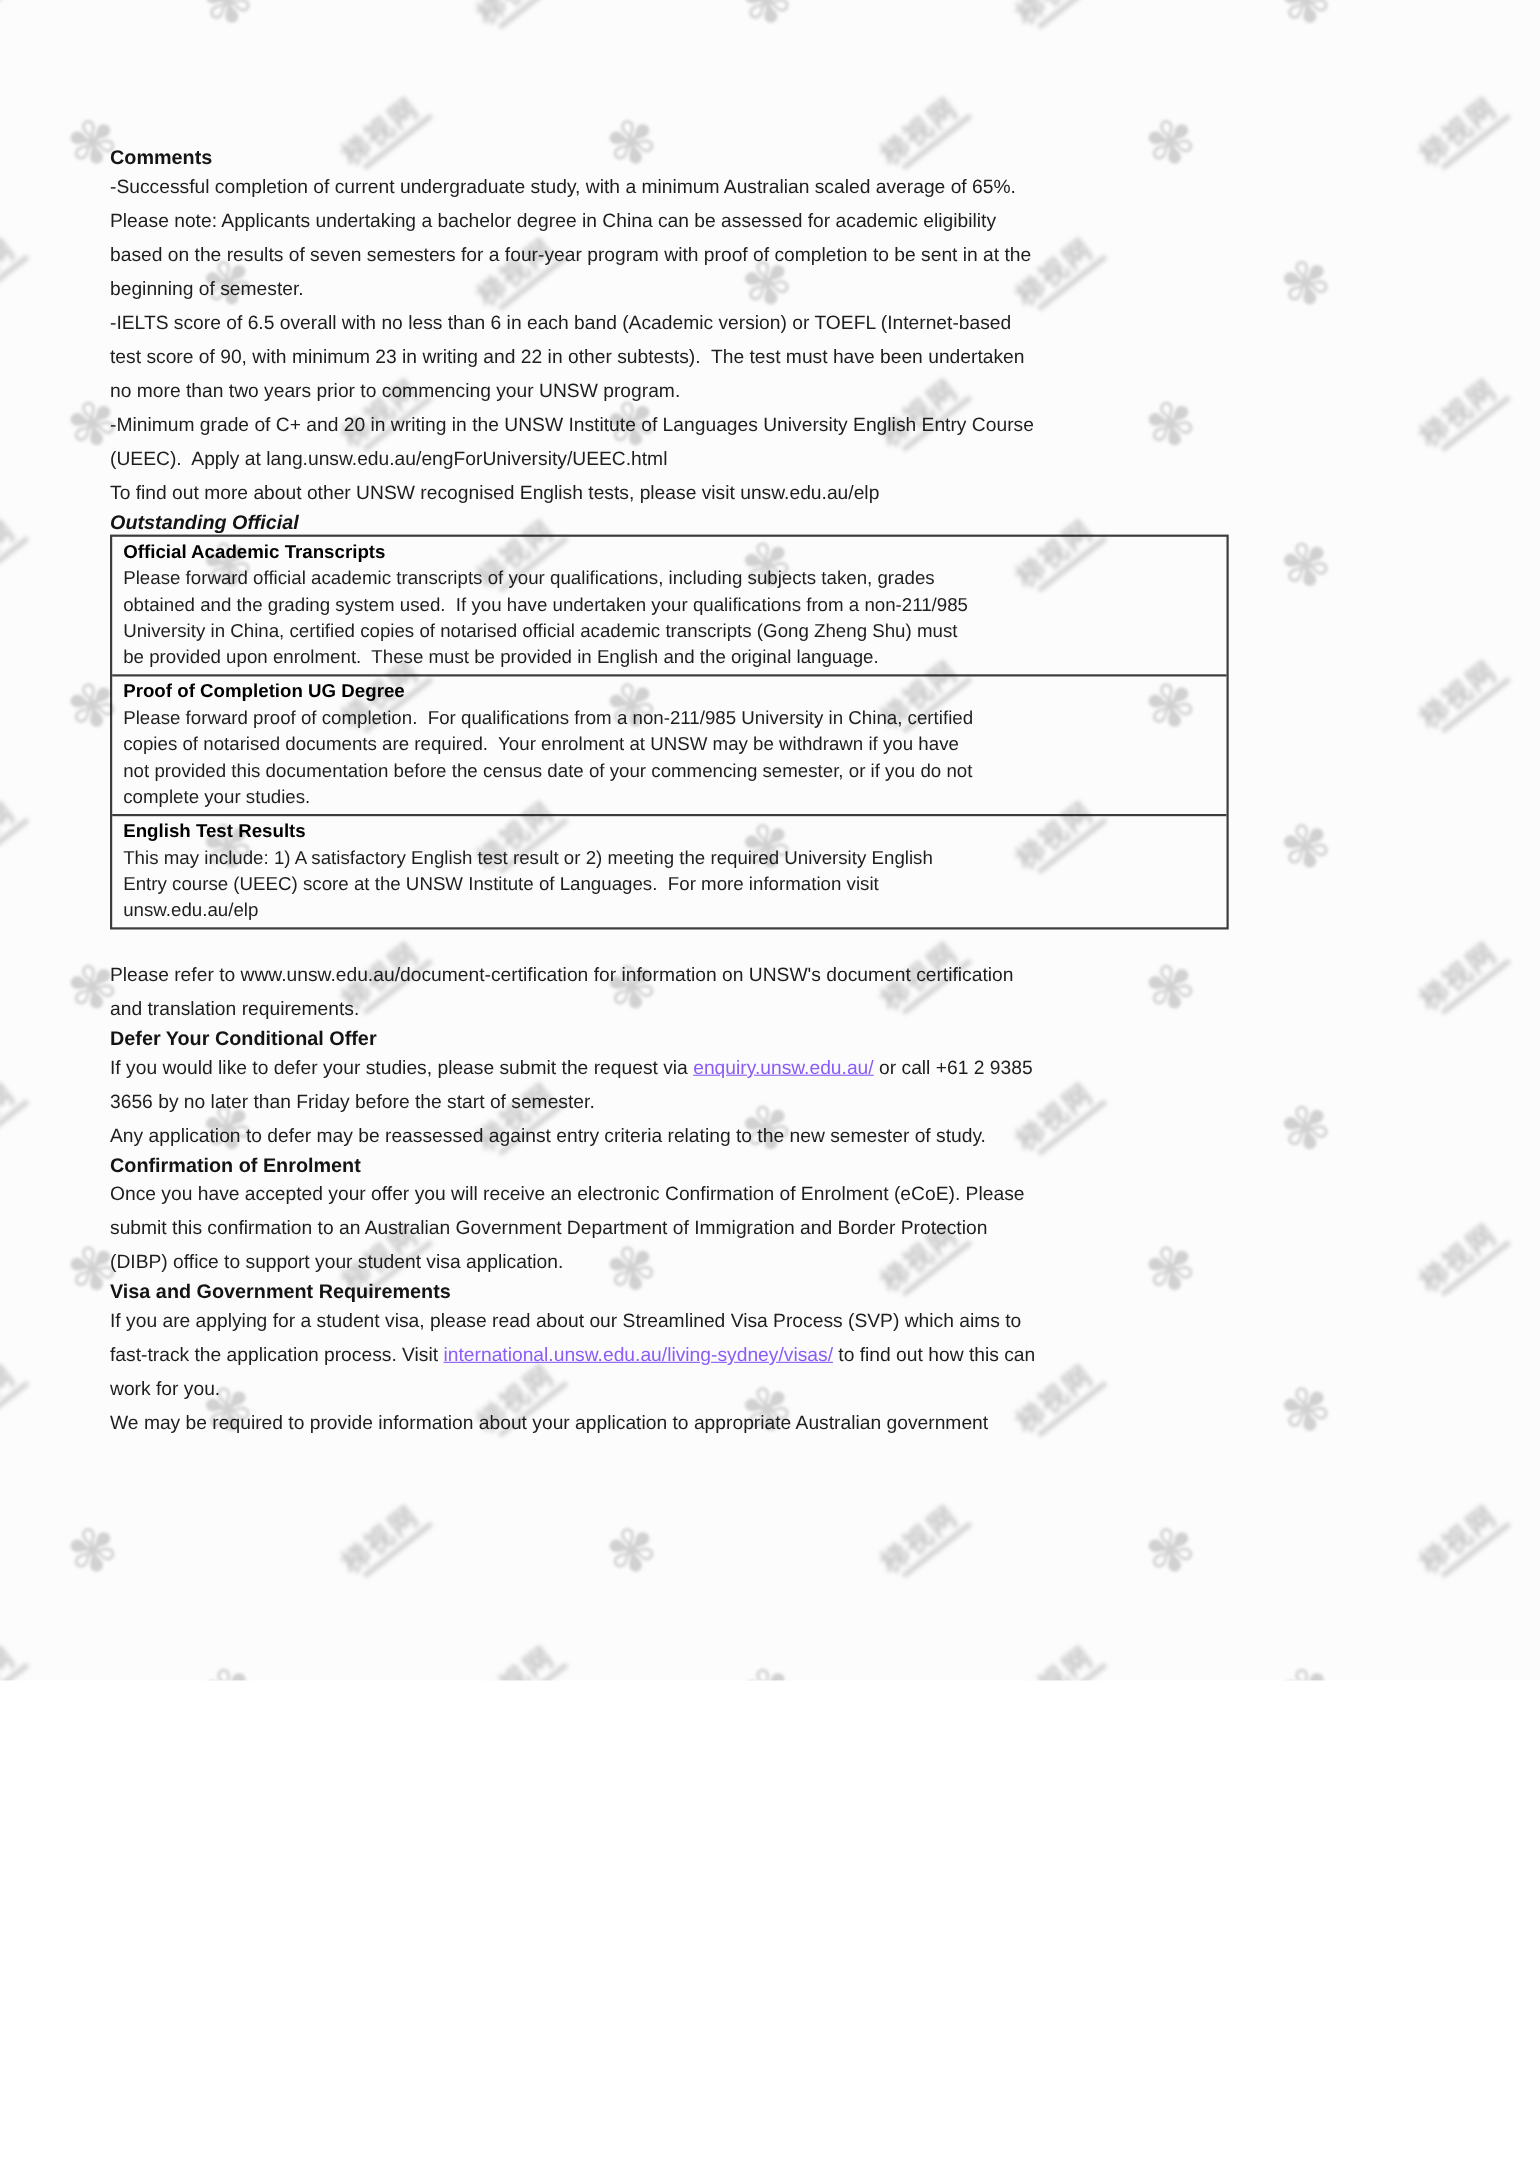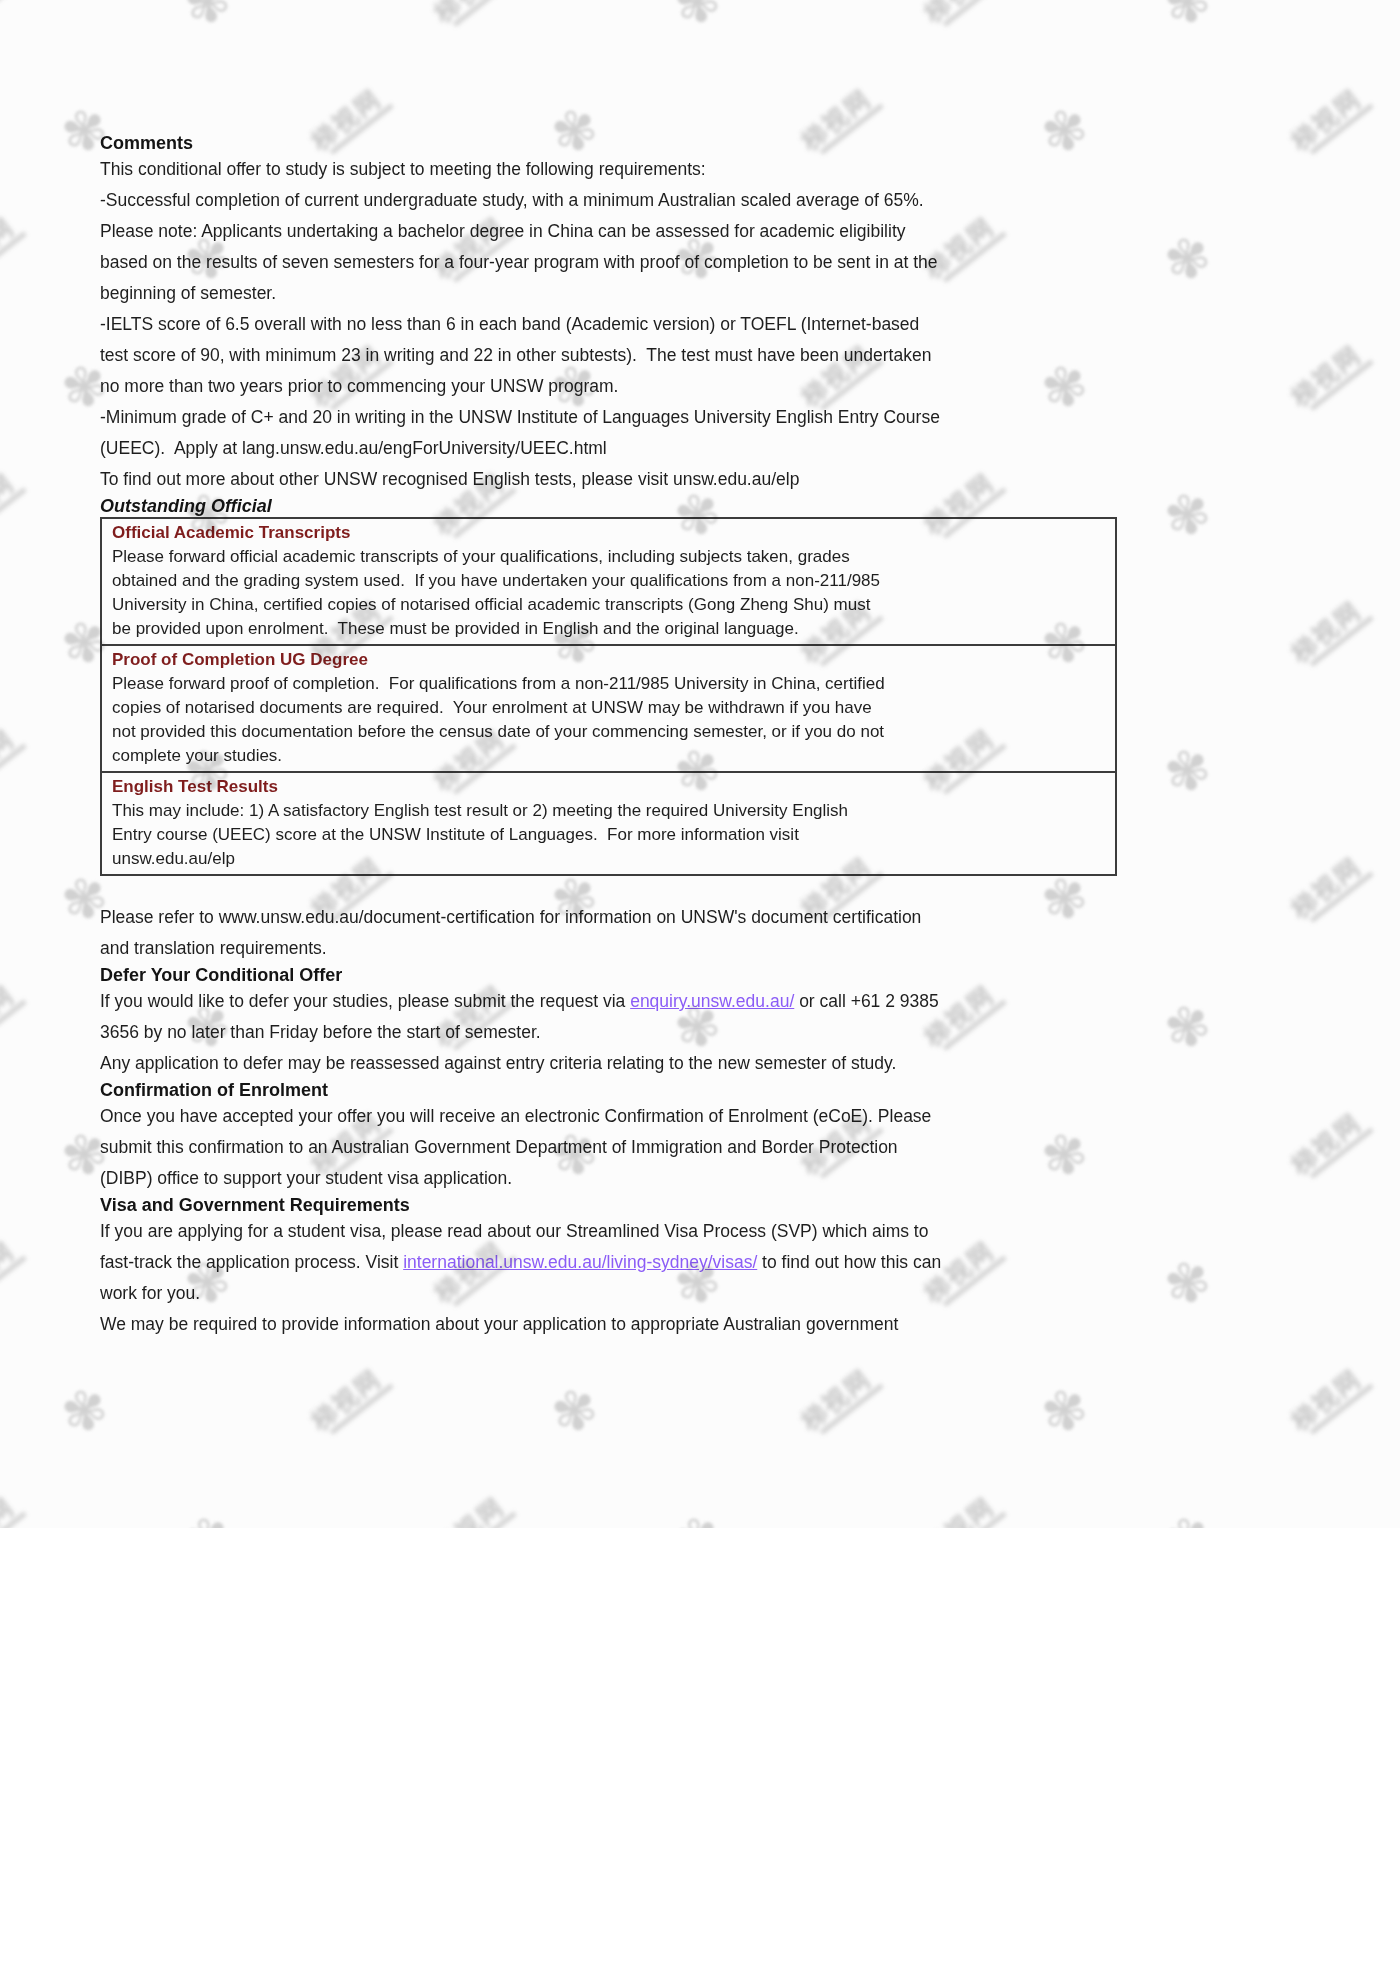--- a/index.html
+++ b/index.html
@@ -52,21 +52,21 @@
   }
   .doc-table .row {
     padding: 2px 10px 3px 10px;
     border-bottom: 2px solid #3c3c3c;
   }
   .doc-table .row:last-child { border-bottom: none; }
   .doc-table .row-title {
     font-size: 17px;
     line-height: 24px;
     font-weight: bold;
-    color: #7f1d1d;
+    color: #000000;
   }
   .doc-table .row-body {
     font-size: 17px;
     line-height: 24px;
     white-space: pre-wrap;
   }
   
   .footer-id {
     position: absolute;
     left: 125px;
@@ -125,21 +125,20 @@
 </style>
 </head>
 <body>
 
 <div class="page">
 
   <div class="content">
 
     <h2 class="heading mb-58">Comments</h2>
 
-    <p class="para mb-36">This conditional offer to study is subject to meeting the following requirements:</p>
 
     <p class="para mb-33">-Successful completion of current undergraduate study, with a minimum Australian scaled average of 65%.
 Please note: Applicants undertaking a bachelor degree in China can be assessed for academic eligibility
 based on the results of seven semesters for a four-year program with proof of completion to be sent in at the
 beginning of semester.</p>
 
     <p class="para mb-33">-IELTS score of 6.5 overall with no less than 6 in each band (Academic version) or TOEFL (Internet-based
 test score of 90, with minimum 23 in writing and 22 in other subtests).  The test must have been undertaken
 no more than two years prior to commencing your UNSW program.</p>
 

